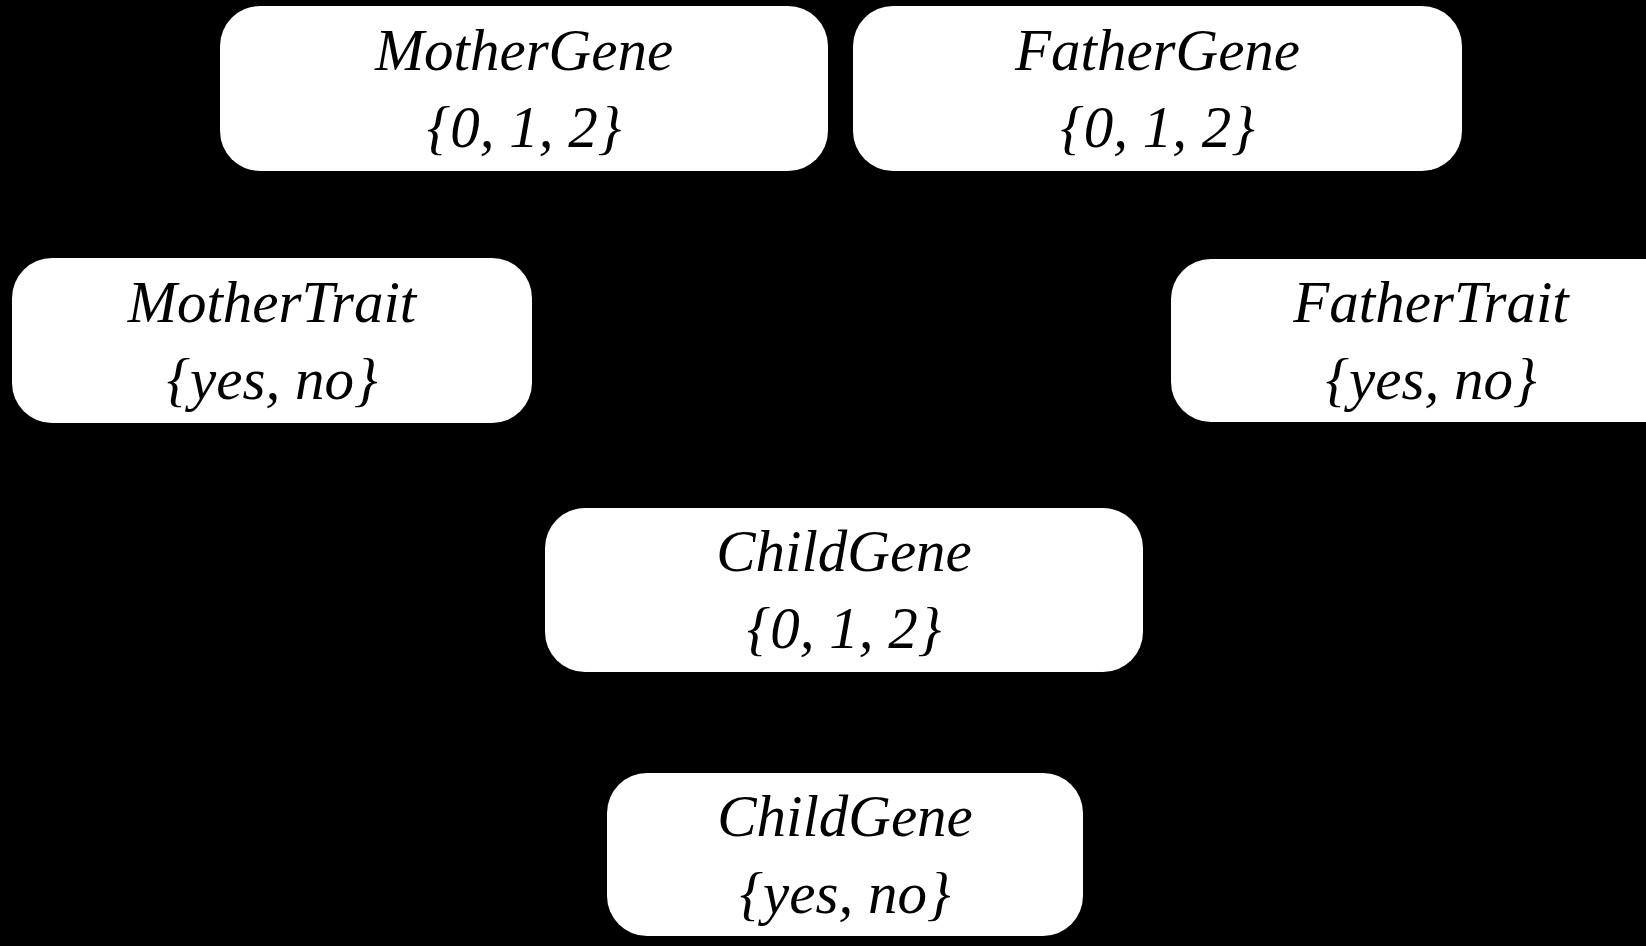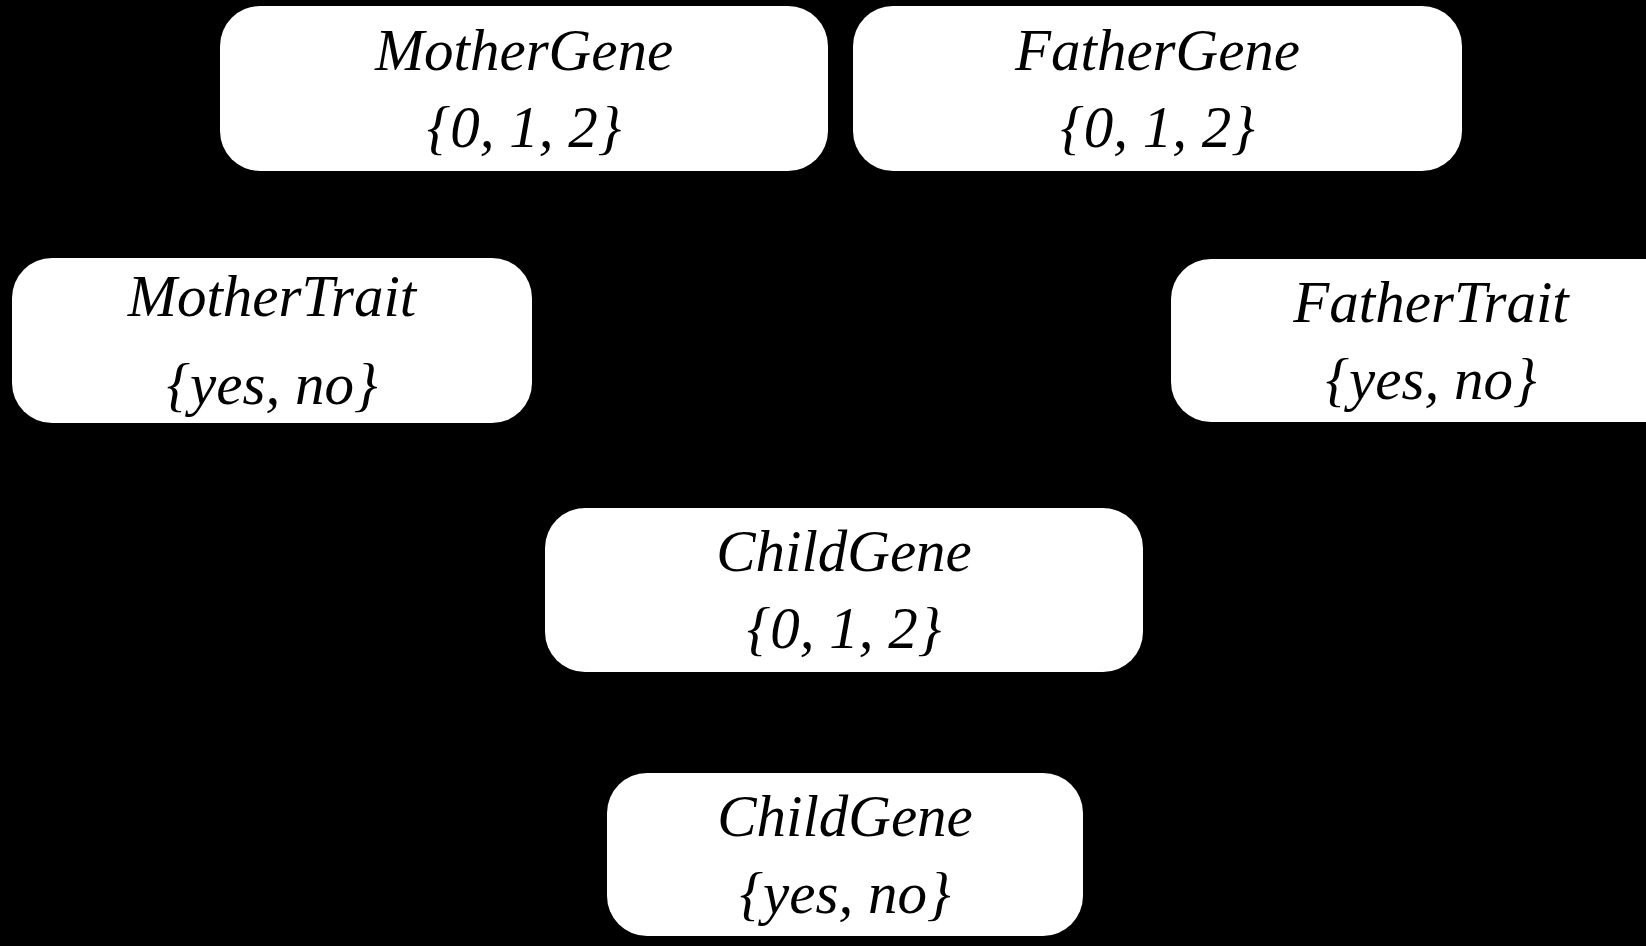--- a/index.html
+++ b/index.html
@@ -30,21 +30,21 @@
     text-align: center;
     color: #000000;
     font-style: italic;
     font-size: 59px;
     line-height: 1.3;
     white-space: nowrap;
   }
   
   #node-mother-gene  { left: 220px;  top: 6px;   width: 608px; height: 165px; }
   #node-father-gene  { left: 853px;  top: 6px;   width: 609px; height: 165px; }
-  #node-mother-trait { left: 12px;   top: 258px; width: 520px; height: 165px; justify-content: space-between; }
+  #node-mother-trait { left: 12px;   top: 258px; width: 520px; height: 165px; }
   #node-father-trait { left: 1171px; top: 259px; width: 520px; height: 163px; }
   #node-child-gene   { left: 545px;  top: 508px; width: 598px; height: 164px; }
   #node-child-trait  { left: 607px;  top: 773px; width: 476px; height: 163px; }
 </style>
 </head>
 <body>
 
 <div class="diagram-canvas">
 
   <div class="bn-node" id="node-mother-gene">

